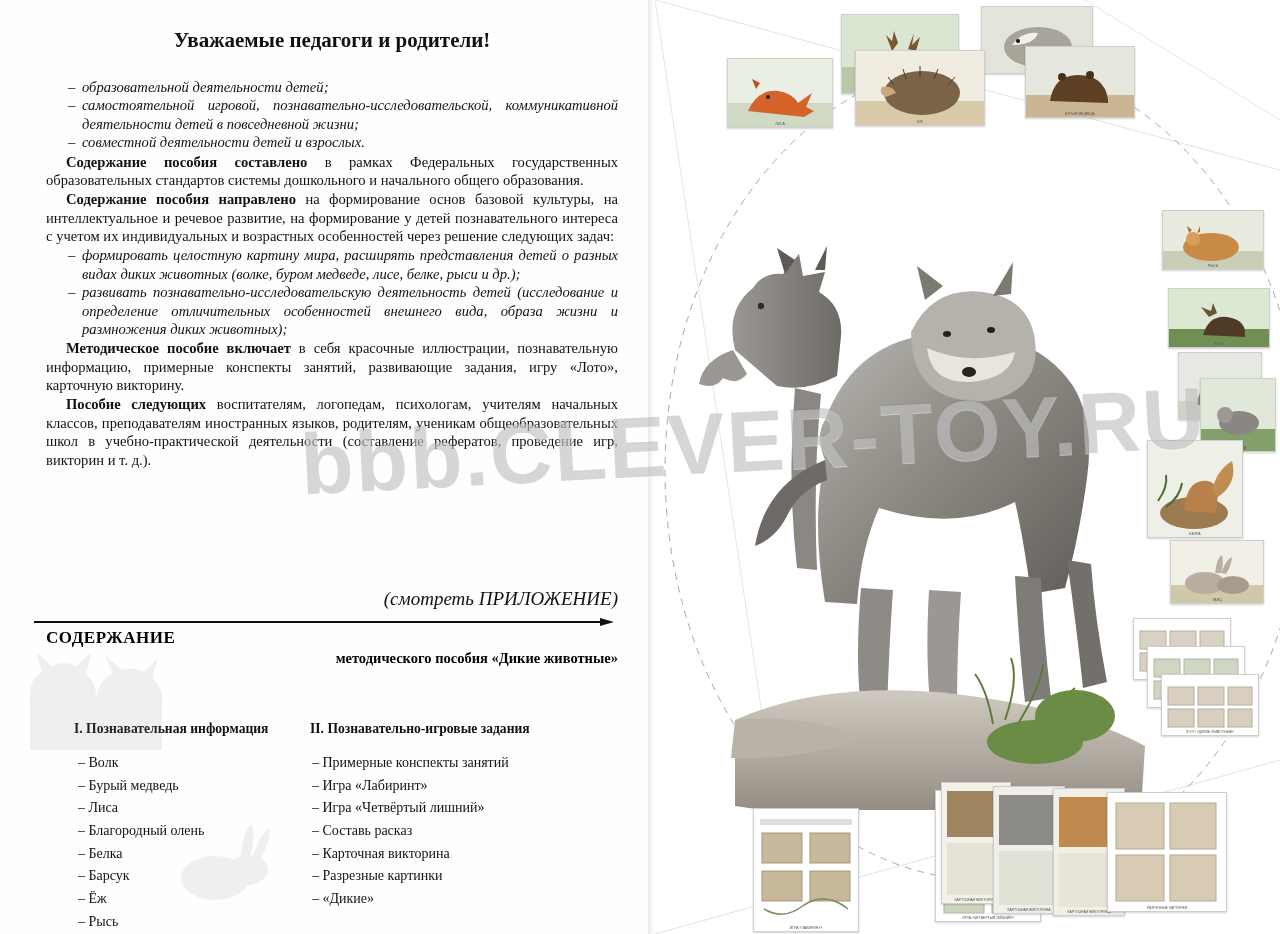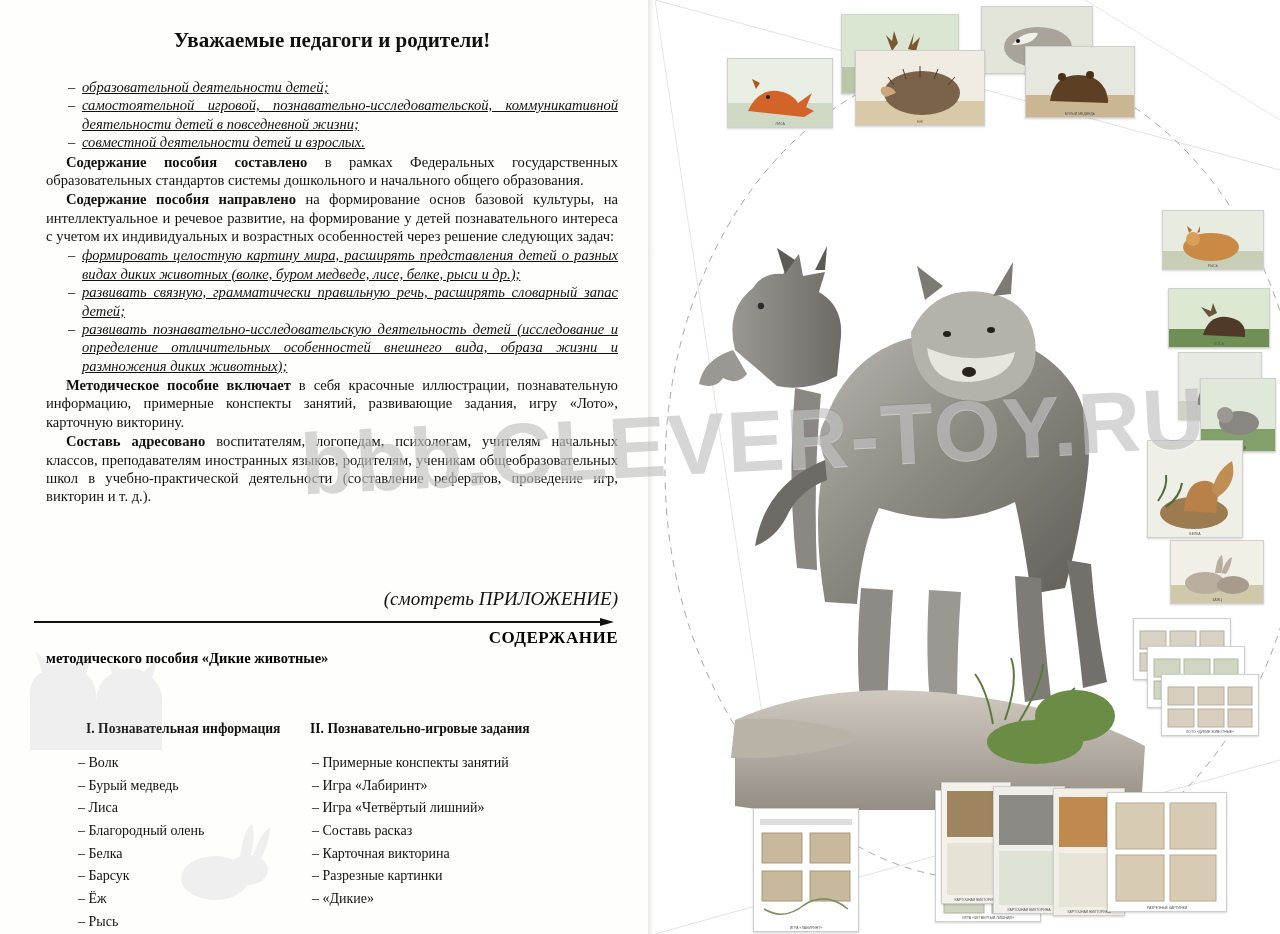--- a/index.html
+++ b/index.html
@@ -47,21 +47,21 @@
   .body-text {
     position: absolute;
     left: 46px; top: 78px;
     width: 572px;
     font-size: 14.6px;
     line-height: 1.26;
     color: #111;
     text-align: justify;
   }
   .body-text p { margin: 0 0 1px 0; text-indent: 20px; }
-  .body-text ul { list-style: none; margin: 0 0 1px 0; padding: 0 0 0 22px; text-decoration: underline; }
+  .body-text ul { list-style: none; margin: 0 0 1px 0; padding: 0 0 0 22px; }
   .body-text li {
     font-style: italic;
     text-indent: 0;
     padding-left: 14px;
     position: relative;
     text-align: justify;
   }
   .body-text li:before {
     content: "–";
     position: absolute;
@@ -81,41 +81,41 @@
   .rule-arrow {
     position: absolute;
     left: 34px; top: 617px;
     width: 580px; height: 10px;
   }
 
   .contents-title {
     position: absolute;
     left: 46px; top: 628px;
     width: 572px;
-    text-align: right;
+    text-align: left;
     font-size: 17px;
     font-weight: bold;
     letter-spacing: .5px;
   }
   .contents-sub {
     position: absolute;
     left: 46px; top: 650px;
     width: 572px;
-    text-align: left;
+    text-align: right;
     font-size: 14.5px;
     font-weight: bold;
   }
 
   .col-head {
     position: absolute;
     font-size: 13.6px;
     font-weight: bold;
     color: #111;
   }
-  .col-head.one { left: 86px; top: 721px; }
+  .col-head.one { left: 74px; top: 721px; }
   .col-head.two { left: 310px; top: 721px; }
 
   .col-list {
     position: absolute;
     font-size: 14px;
     line-height: 1.62;
     color: #111;
   }
   .col-list.one { left: 78px; top: 752px; }
   .col-list.two { left: 312px; top: 752px; }
@@ -192,28 +192,27 @@
         <li>совместной деятельности детей и взрослых.</li>
       </ul>
       <p>
         <span class="bold">Содержание пособия составлено</span><span> в рамках Федеральных государственных образовательных стандартов системы дошкольного и начального общего образования.</span>
       </p>
       <p>
         <span class="bold">Содержание пособия направлено</span><span> на формирование основ базовой культуры, на интеллектуальное и речевое развитие, на формирование у детей познавательного интереса с учетом их индивидуальных и возрастных особенностей через решение следующих задач:</span>
       </p>
       <ul>
         <li>формировать целостную картину мира, расширять представления детей о разных видах диких животных (волке, буром медведе, лисе, белке, рыси и др.);</li>
-        <li>развивать связную, грамматически правильную речь, расширять словарный запас детей;</li>
         <li>развивать познавательно-исследовательскую деятельность детей (исследование и определение отличительных особенностей внешнего вида, образа жизни и размножения диких животных);</li>
       </ul>
       <p>
         <span class="bold">Методическое пособие включает</span><span> в себя красочные иллюстрации, познавательную информацию, примерные конспекты занятий, развивающие задания, игру «Лото», карточную викторину.</span>
       </p>
       <p>
-        <span class="bold">Составь адресовано</span><span> воспитателям, логопедам, психологам, учителям начальных классов, преподавателям иностранных языков, родителям, ученикам общеобразовательных школ в учебно-практической деятельности (составление рефератов, проведение игр, викторин и т. д.).</span>
+        <span class="bold">Пособие следующих</span><span> воспитателям, логопедам, психологам, учителям начальных классов, преподавателям иностранных языков, родителям, ученикам общеобразовательных школ в учебно-практической деятельности (составление рефератов, проведение игр, викторин и т. д.).</span>
       </p>
     </div>
 
     <div class="see-appendix">(смотреть ПРИЛОЖЕНИЕ)</div>
 
     <svg class="rule-arrow" viewBox="0 0 580 10">
       <line x1="0" y1="5" x2="566" y2="5" stroke="#111" stroke-width="2"></line>
       <polygon points="566,1 580,5 566,9" fill="#111"></polygon>
     </svg>
 

